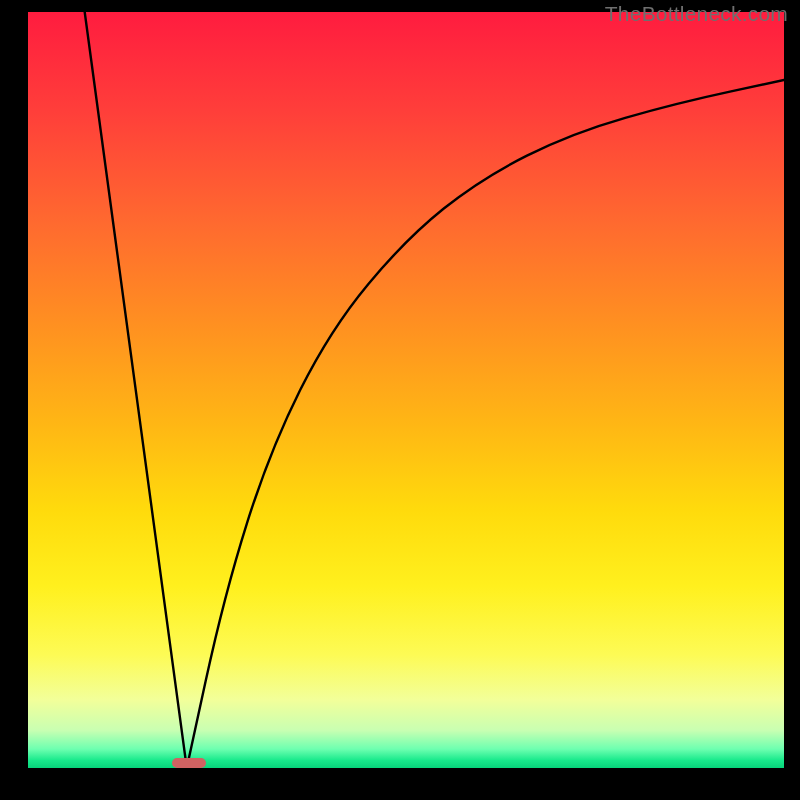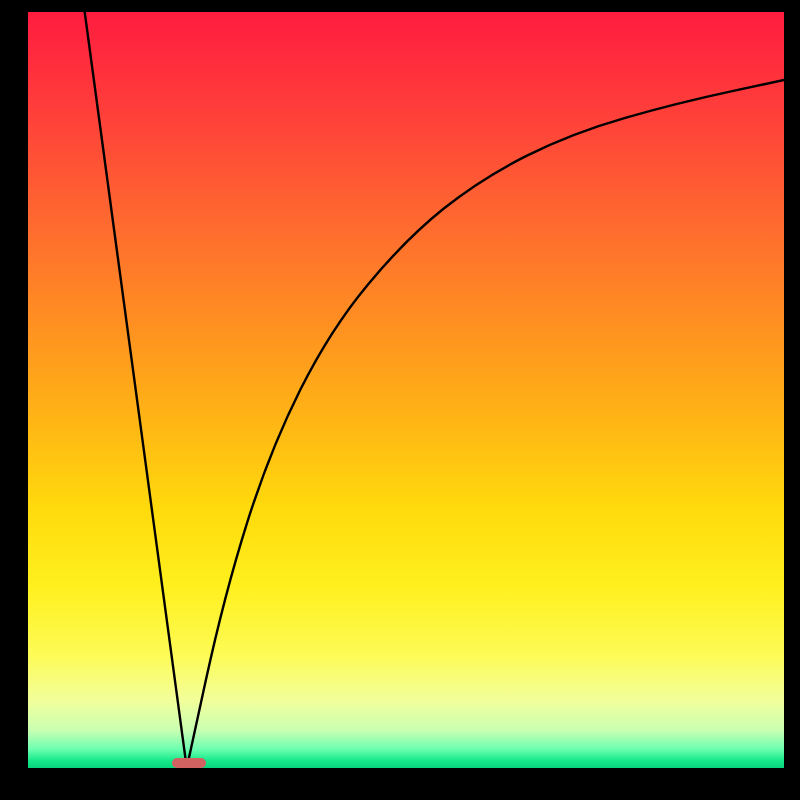--- a/index.html
+++ b/index.html
@@ -78,14 +78,15 @@
     <div class="gradient"></div>
 
     <svg class="curve" viewBox="0 0 756 756" preserveAspectRatio="none">
       <path d="M 56.699999999999996 0 L 158.76 756 M 158.76 756 Q 158.76 756 177.66 669.06 Q 196.56 582.12 219.24 510.3 Q 241.92000000000002 438.48 272.16 378 Q 302.40000000000003 317.52000000000004 340.20000000000005 272.1600000000001 Q 378 226.80000000000007 415.79999999999995 196.56 Q 453.59999999999997 166.31999999999994 498.9599999999999 143.64 Q 544.3199999999999 120.96000000000004 597.24 105.84000000000003 Q 650.16 90.72000000000003 703.0799999999999 79.38 T 756 68.03999999999996 " fill="none" stroke="#000" stroke-width="2.4" stroke-linejoin="round" stroke-linecap="round"></path>
     </svg>
 
     <div class="marker" style="left: 143.64px; width: 34.776px; height: 10px; bottom: 0px;"></div>
 
   </div>
 
+  <div class="watermark">TheBottleneck.com</div>
 
 </div>
 
 </body></html>

